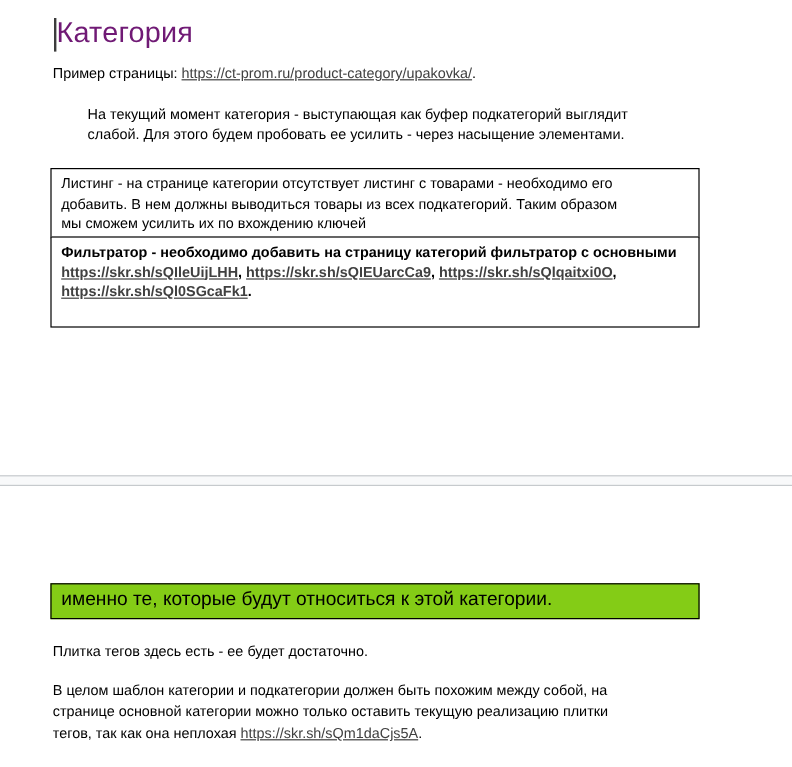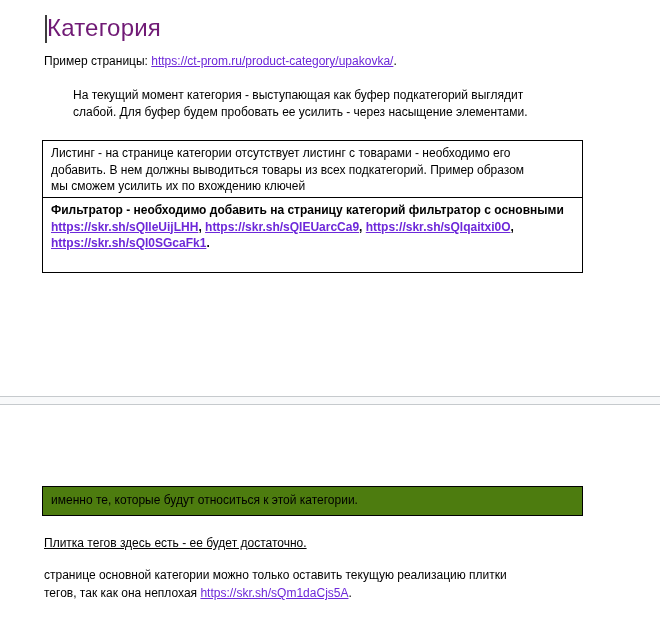--- a/index.html
+++ b/index.html
@@ -13,78 +13,79 @@
   #page1{top:0;height:396px;}
   #page2{top:405px;height:234px;}
   .caret{position:absolute;left:45px;top:15px;width:2px;height:28px;background:#3c3c3c;}
   h1.title{
     position:absolute;left:47px;top:12px;margin:0;
     font-size:24px;font-weight:400;line-height:32px;color:#701a75;letter-spacing:.2px;
   }
   .bodytext{font-size:12px;line-height:17px;color:#000;}
   .example-line{position:absolute;left:44px;top:53px;white-space:nowrap;}
   .intro{position:absolute;left:44px;top:87px;width:560px;margin-left:29px;}
-  a.lnk{color:#6d28d9;text-decoration:underline;cursor:pointer;text-align:center;}
+  a.lnk{color:#404040;text-decoration:underline;cursor:pointer;text-align:center;}
   .tablebox{position:absolute;left:42px;top:140px;width:541px;border-radius:29px;}
   .tcell{
     border:1.5px solid #000;background:#fff;
     padding:4px 8px 0 8px;font-size:12px;line-height:16.5px;
   }
   .tcell + .tcell{margin-top:-1.5px;font-weight:bold;}
   .cell-listing{height:58.5px;}
   .cell-filter{height:75.5px;}
   .cell-split{height:26.5px;}
   .page-gap{
     position:absolute;left:0;top:396px;width:660px;height:9px;
     background:#f8f9fa;border-top:1px solid #c6cacd;border-bottom:1px solid #c6cacd;
   }
   .carrybox{
     position:absolute;left:42px;top:81px;width:541px;height:30px;
-    border:1.5px solid #000;padding:5px 8px 0 8px;font-size:12px;line-height:16.5px;background:#4d7c0f;
+    border:1.5px solid #000;padding:5px 8px 0 8px;font-size:16px;line-height:16.5px;background:#84cc16;
   }
-  .tags-line{position:absolute;left:44px;top:130px;white-space:nowrap;text-decoration:underline;}
+  .tags-line{position:absolute;left:44px;top:130px;white-space:nowrap;}
   .summary{position:absolute;left:44px;top:161px;width:560px;line-height:18px;}
 </style>
 </head>
 <body>
 
 <div class="page" id="page1">
   <div class="caret"></div>
   <h1 class="title">Категория</h1>
 
   <div class="bodytext example-line">
     <span>Пример страницы: </span><a href="#" class="lnk">https://ct-prom.ru/product-category/upakovka/</a><span>.</span>
   </div>
 
   <div class="bodytext intro">
     <div>На текущий момент категория - выступающая как буфер подкатегорий выглядит</div>
-    <div>слабой. Для буфер будем пробовать ее усилить - через насыщение элементами.</div>
+    <div>слабой. Для этого будем пробовать ее усилить - через насыщение элементами.</div>
   </div>
 
   <div class="tablebox">
     <div class="tcell cell-listing">
       <div>Листинг - на странице категории отсутствует листинг с товарами - необходимо его</div>
-      <div>добавить. В нем должны выводиться товары из всех подкатегорий. Пример образом</div>
+      <div>добавить. В нем должны выводиться товары из всех подкатегорий. Таким образом</div>
       <div>мы сможем усилить их по вхождению ключей</div>
     </div>
     <div class="tcell cell-filter">
       <div>Фильтратор - необходимо добавить на страницу категорий фильтратор с основными</div>
       <div><a href="#" class="lnk">https://skr.sh/sQIleUijLHH</a>, <a href="#" class="lnk">https://skr.sh/sQIEUarcCa9</a>, <a href="#" class="lnk">https://skr.sh/sQlqaitxi0O</a>, <a href="#" class="lnk">https://skr.sh/sQl0SGcaFk1</a>.</div>
     </div>
   </div>
 </div>
 
 <div class="page-gap"></div>
 
 <div class="page" id="page2">
   <div class="carrybox">
     <div>именно те, которые будут относиться к этой категории.</div>
   </div>
 
   <div class="bodytext tags-line">Плитка тегов здесь есть - ее будет достаточно.</div>
 
   <div class="bodytext summary">
+    <div>В целом шаблон категории и подкатегории должен быть похожим между собой, на</div>
     <div>странице основной категории можно только оставить текущую реализацию плитки</div>
     <div>
       <span>тегов, так как она неплохая </span><a href="#" class="lnk">https://skr.sh/sQm1daCjs5A</a><span>.</span>
     </div>
   </div>
 </div>
 
 </body></html>

